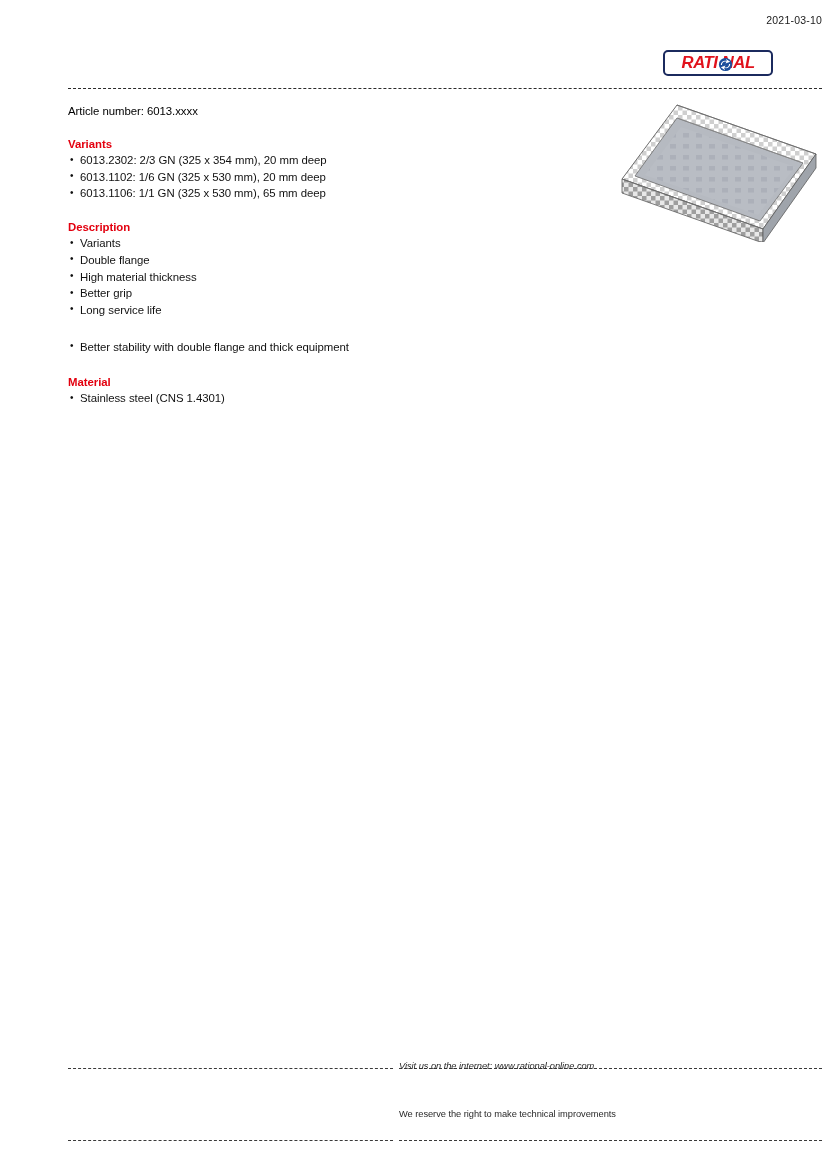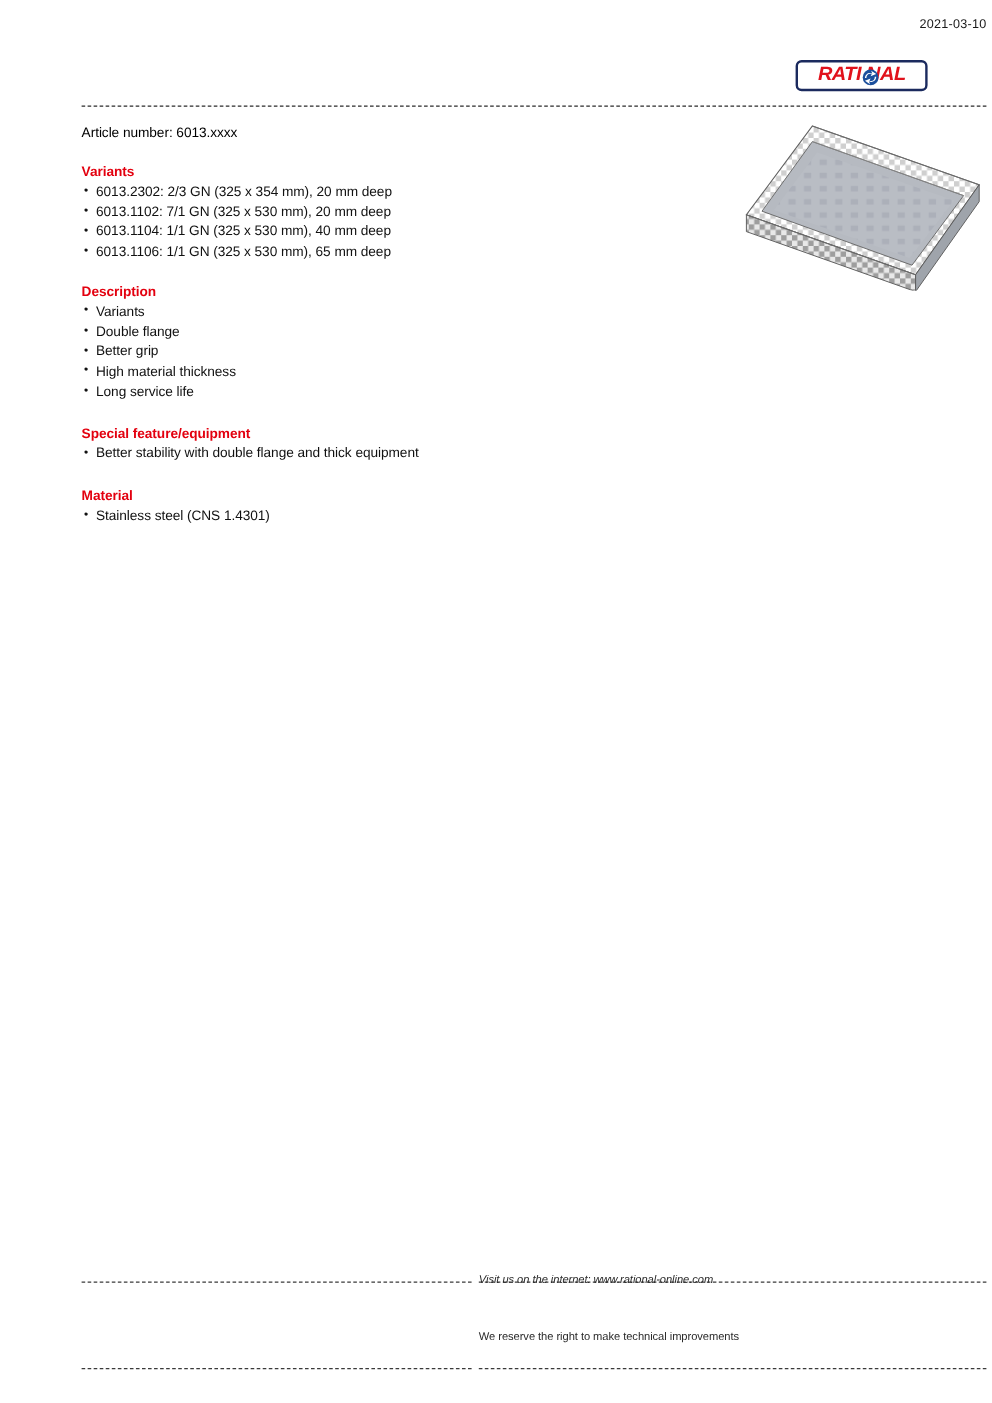--- a/index.html
+++ b/index.html
@@ -278,41 +278,39 @@
 
   <div class="content">
 
     <div class="article-line">Article number: 6013.xxxx</div>
 
     <div class="gap-variants"></div>
     <div class="section">
       <div class="section-head">Variants</div>
       <ul class="bullets">
         <li>6013.2302: 2/3 GN (325 x 354 mm), 20 mm deep</li>
-        <li>6013.1102: 7/1 GN (325 x 530 mm), 20 mm deep</li>
-        <li>6013.1104: 1/1 GN (325 x 530 mm), 40 mm deep</li>
+        <li>6013.1102: 1/6 GN (325 x 530 mm), 20 mm deep</li>
         <li>6013.1106: 1/1 GN (325 x 530 mm), 65 mm deep</li>
       </ul>
     </div>
 
     <div class="gap-desc"></div>
     <div class="section">
       <div class="section-head">Description</div>
       <ul class="bullets">
         <li>Variants</li>
         <li>Double flange</li>
+        <li>High material thickness</li>
         <li>Better grip</li>
-        <li>High material thickness</li>
         <li>Long service life</li>
       </ul>
     </div>
 
     <div class="gap-special"></div>
     <div class="section">
-      <div class="section-head">Special feature/equipment</div>
       <ul class="bullets">
         <li>Better stability with double flange and thick equipment</li>
       </ul>
     </div>
 
     <div class="gap-material"></div>
     <div class="section">
       <div class="section-head">Material</div>
       <ul class="bullets">
         <li>Stainless steel (CNS 1.4301)</li>

